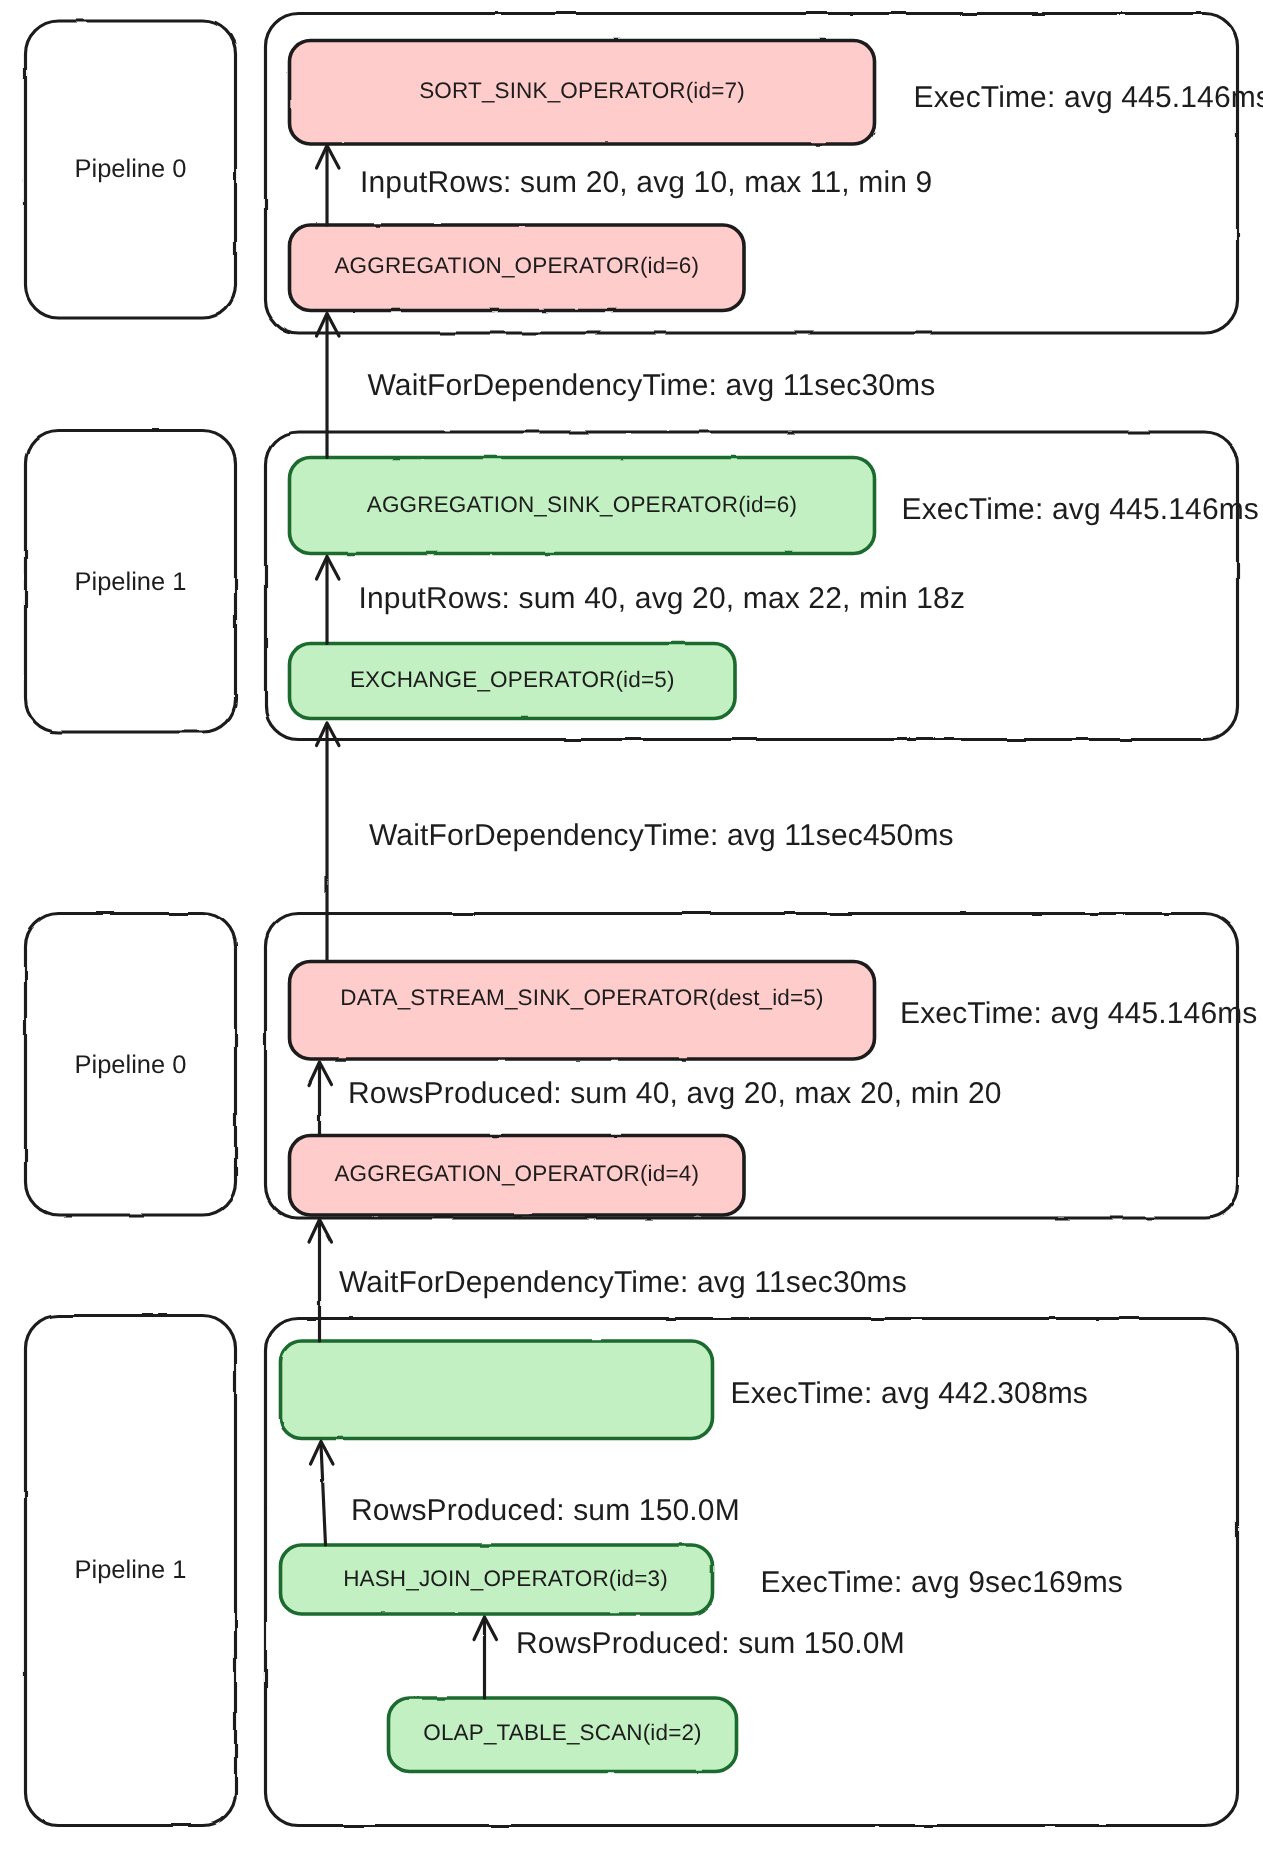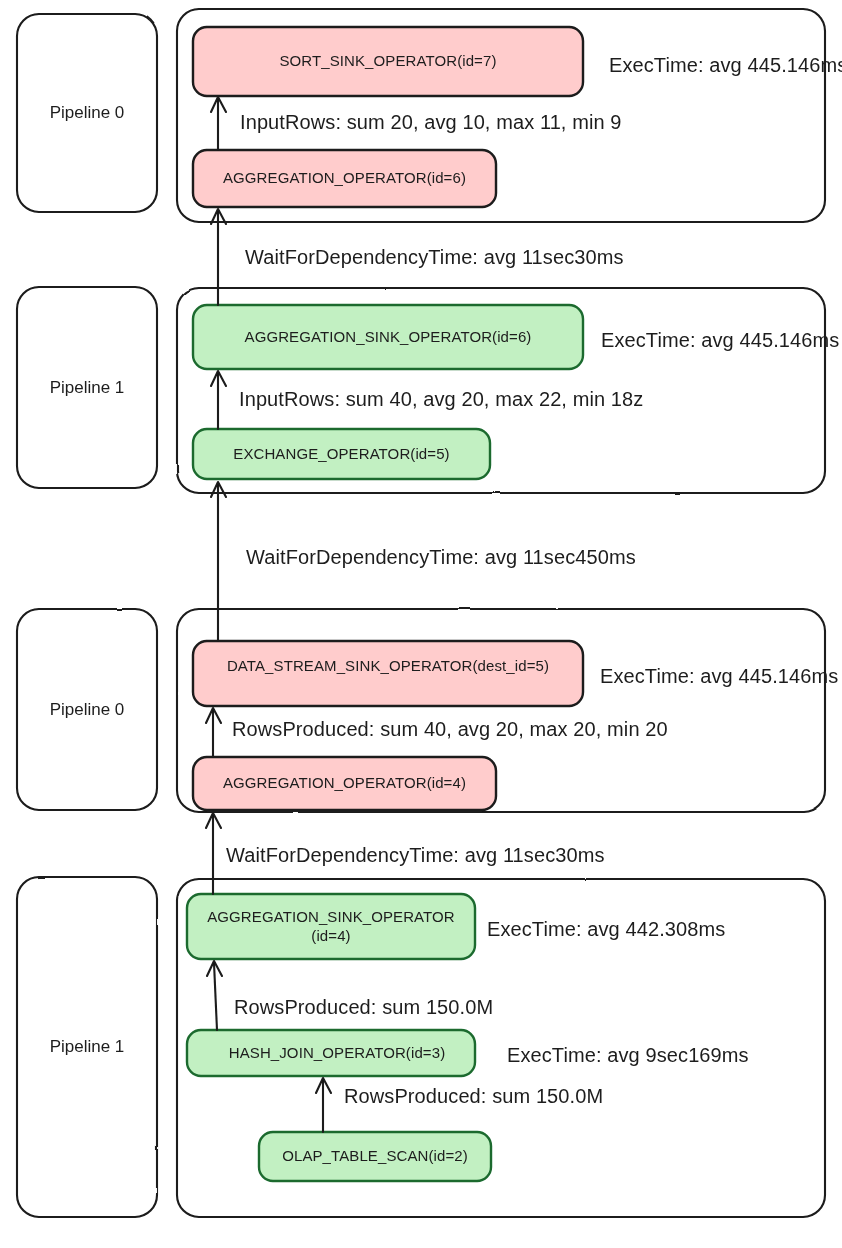--- a/index.html
+++ b/index.html
@@ -147,22 +147,20 @@
 
   <div class="node-label" style="left:193px;top:27px;width:390px;height:69px;">SORT_SINK_OPERATOR(id=7)</div>
   <div class="node-label" style="left:193px;top:150px;width:303px;height:57px;">AGGREGATION_OPERATOR(id=6)</div>
 
   <div class="node-label" style="left:193px;top:305px;width:390px;height:64px;">AGGREGATION_SINK_OPERATOR(id=6)</div>
   <div class="node-label" style="left:193px;top:429px;width:297px;height:50px;">EXCHANGE_OPERATOR(id=5)</div>
 
   <div class="node-label" style="left:193px;top:641px;width:390px;height:51px;">DATA_STREAM_SINK_OPERATOR(dest_id=5)</div>
   <div class="node-label" style="left:193px;top:757px;width:303px;height:53px;">AGGREGATION_OPERATOR(id=4)</div>
 
-  <div class="node-label" style="left:187px;top:894px;width:288px;height:65px;">AGGREGATION_SINK_OPERATOR
-(id=4)</div>
   <div class="node-label" style="left:187px;top:1030px;width:300px;height:46px;">HASH_JOIN_OPERATOR(id=3)</div>
   <div class="node-label" style="left:259px;top:1132px;width:232px;height:49px;">OLAP_TABLE_SCAN(id=2)</div>
 
   <div class="txt" style="left:609px;top:54px;">ExecTime: avg 445.146ms</div>
   <div class="txt" style="left:601px;top:329px;">ExecTime: avg 445.146ms</div>
   <div class="txt" style="left:600px;top:665px;">ExecTime: avg 445.146ms</div>
   <div class="txt" style="left:487px;top:918px;">ExecTime: avg 442.308ms</div>
   <div class="txt" style="left:507px;top:1044px;">ExecTime: avg 9sec169ms</div>
 
   <div class="txt" style="left:240px;top:111px;">InputRows: sum 20, avg 10, max 11, min 9</div>

